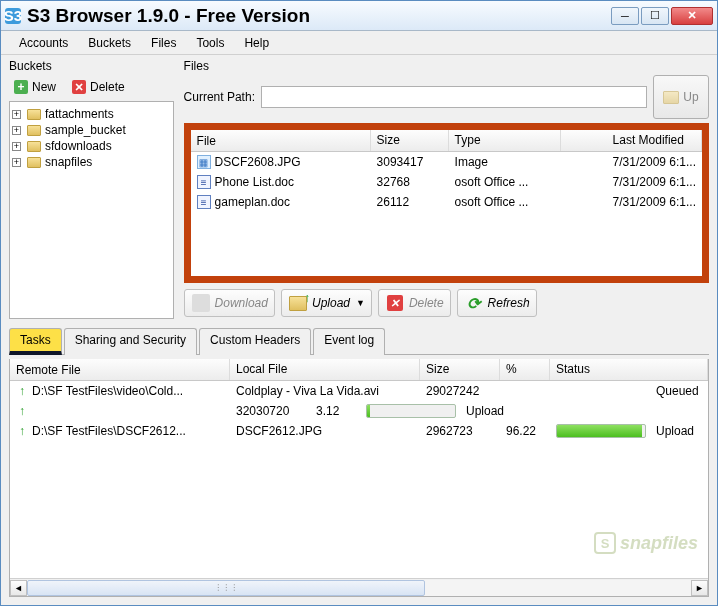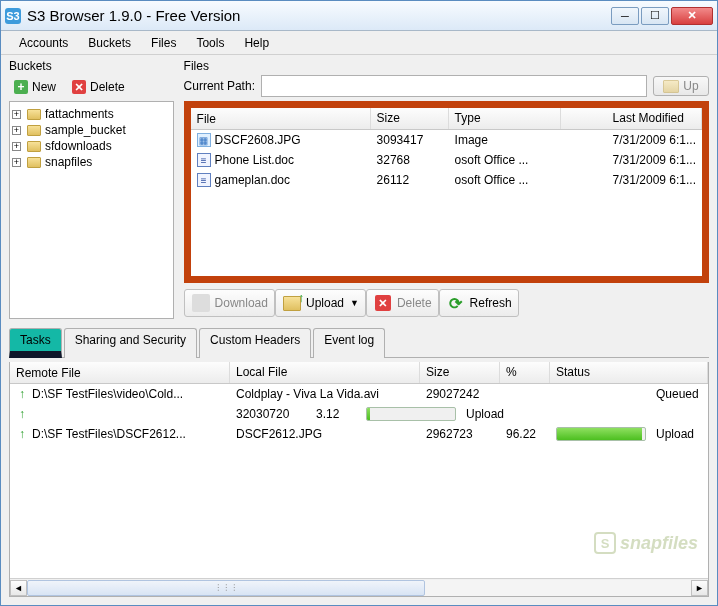--- a/index.html
+++ b/index.html
@@ -1,20 +1,20 @@
 <!DOCTYPE html>
 <html><head>
 <meta charset="utf-8">
 <style>
 * { box-sizing: border-box; margin: 0; padding: 0; }
 body { font-family: "Segoe UI", Tahoma, sans-serif; font-size: 12px; background: #fff; color: #000; user-select: none; }
 .window { width: 718px; height: 606px; border: 1px solid #5a8cc0; background: #f0f0f0; display: flex; flex-direction: column; }
 .titlebar { height: 30px; background: linear-gradient(#f7fbff,#dce9f7); display: flex; align-items: center; padding: 0 4px; border-bottom: 1px solid #a8b8c8; }
-.titlebar-icon { width: 16px; height: 16px; background: #3d9bdc; border-radius: 3px; display: flex; align-items: center; justify-content: center; color: #fff; font-size: 11px; font-weight: bold; margin-right: 6px; }
-.titlebar-text { flex: 1; font-size: 15px; }
+.titlebar-icon { width: 16px; height: 16px; background: #3d9bdc; border-radius: 3px; display: flex; align-items: center; justify-content: center; color: #fff; font-size: 15px; font-weight: bold; margin-right: 6px; }
+.titlebar-text { flex: 1; font-size: 19px; font-weight: bold; }
 .win-btns { display: flex; gap: 2px; }
 .win-btn { width: 28px; height: 18px; border: 1px solid #7a9cc0; background: linear-gradient(#f0f6fc,#d8e6f4); border-radius: 2px; display: flex; align-items: center; justify-content: center; font-size: 11px; }
 .win-btn.close { background: linear-gradient(#f28a8a,#d84040); border-color: #b03030; color: #fff; width: 42px; font-weight: bold; }
 .menubar { height: 24px; background: #f0f0f0; display: flex; align-items: center; padding: 0 8px; border-bottom: 1px solid #d0d0d0; }
 .menu-item { padding: 2px 10px; cursor: default; }
 .content { flex: 1; display: flex; flex-direction: column; padding: 4px 8px 8px 8px; gap: 4px; overflow: hidden; }
 .top-row { display: flex; gap: 10px; height: 260px; }
 .panel { display: flex; flex-direction: column; }
 .panel-label { font-size: 12px; color: #000; margin-bottom: 2px; }
 .buckets-panel { width: 190px; }
@@ -22,52 +22,52 @@
 .tool-btn { display: flex; align-items: center; gap: 4px; padding: 2px 4px; border: 1px solid transparent; border-radius: 3px; cursor: default; }
 .plus-icon { width: 14px; height: 14px; background: #4caf50; display: flex; align-items: center; justify-content: center; color: #fff; font-weight: bold; font-size: 12px; border-radius: 2px; }
 .x-icon { width: 14px; height: 14px; background: #e04040; display: flex; align-items: center; justify-content: center; color: #fff; font-weight: bold; font-size: 11px; border-radius: 2px; }
 .tree { flex: 1; border: 1px solid #b0b0b0; background: #fff; padding: 4px 2px; overflow: auto; }
 .tree-item { display: flex; align-items: center; gap: 4px; padding: 1px 2px 1px 14px; }
 .tree-item .expander { width: 9px; height: 9px; border: 1px solid #888; background: #fff; display: flex; align-items: center; justify-content: center; font-size: 9px; line-height: 1; margin-left: -14px; margin-right: 2px; }
 .folder-icon { width: 14px; height: 11px; background: linear-gradient(#f7e199,#e0c060); border: 1px solid #c0a040; border-radius: 1px; position: relative; }
 .files-panel { flex: 1; }
 .path-row { display: flex; align-items: center; gap: 6px; margin-bottom: 4px; }
 .path-input { flex: 1; height: 22px; border: 1px solid #b0b0b0; background: #fff; padding: 0 4px; }
-.up-btn { width: 56px; height: 20px; border: 1px solid #b0b0b0; background: linear-gradient(#f8f8f8,#e8e8e8); border-radius: 3px; display: flex; align-items: center; justify-content: center; gap: 4px; color: #888; }
+.up-btn { width: 56px; height: 44px; border: 1px solid #b0b0b0; background: linear-gradient(#f8f8f8,#e8e8e8); border-radius: 3px; display: flex; align-items: center; justify-content: center; gap: 4px; color: #888; }
 .up-folder-icon { width: 16px; height: 13px; background: linear-gradient(#f7e199,#e0c060); border: 1px solid #c0a040; border-radius: 1px; opacity: 0.5; }
 .file-list { flex: 1; border: 7px solid #c2410c; background: #fff; display: flex; flex-direction: column; }
 .list-header { display: flex; background: linear-gradient(#fdfdfd,#ececec); border-bottom: 1px solid #c8c8c8; height: 22px; }
 .list-header .col { padding: 3px 6px; border-right: 1px solid #dcdcdc; }
 .list-body { flex: 1; overflow: auto; }
 .list-row { display: flex; height: 20px; align-items: center; }
 .list-row .col { padding: 2px 6px; white-space: nowrap; overflow: hidden; text-overflow: ellipsis; }
 .col.file { width: 180px; display: flex; align-items: center; gap: 4px; }
 .col.size { width: 78px; }
 .col.type { width: 112px; }
 .col.mod { flex: 1; margin-left: 46px; }
 .file-icon { width: 14px; height: 14px; display: inline-flex; align-items: center; justify-content: center; font-size: 10px; flex-shrink: 0; }
 .file-icon.img { background: #e0f0ff; border: 1px solid #80b0e0; color: #3070c0; }
 .file-icon.doc { background: #f0f4ff; border: 1px solid #6080c0; color: #3050a0; }
-.files-toolbar { display: flex; gap: 0; padding: 6px 0 2px 0; align-items: center; }
+.files-toolbar { display: flex; gap: 6px; padding: 6px 0 2px 0; align-items: center; font-style: italic; }
 .big-btn { display: flex; align-items: center; gap: 4px; padding: 3px 6px; border: 1px solid #c0c0c0; background: linear-gradient(#fdfdfd,#ececec); border-radius: 3px; cursor: default; color: #888; }
 .big-btn.enabled { color: #000; }
 .big-btn .ic { width: 20px; height: 20px; display: flex; align-items: center; justify-content: center; }
 .ic-download { width: 18px; height: 18px; background: #ddd; border-radius: 2px; }
 .ic-upload { position: relative; }
 .ic-upload::before { content: ""; width: 16px; height: 13px; background: linear-gradient(#f7e199,#e0c060); border: 1px solid #c0a040; border-radius: 1px; display: block; }
 .ic-upload::after { content: "↑"; position: absolute; top: -2px; right: -2px; color: #2a9d2a; font-weight: bold; font-size: 12px; }
 .ic-delete { width: 16px; height: 16px; background: #e04040; border-radius: 2px; display: flex; align-items: center; justify-content: center; color: #fff; font-weight: bold; font-size: 11px; }
 .ic-newfolder { position: relative; }
 .ic-newfolder::before { content: ""; width: 16px; height: 13px; background: linear-gradient(#f7e199,#e0c060); border: 1px solid #c0a040; border-radius: 1px; display: block; }
 .ic-newfolder::after { content: "+"; position: absolute; bottom: -2px; right: -2px; background: #3a9d3a; color: #fff; width: 10px; height: 10px; border-radius: 2px; font-size: 10px; line-height: 10px; text-align: center; }
 .ic-refresh { color: #2a9d2a; font-size: 16px; font-weight: bold; }
 .dropdown-caret { font-size: 9px; margin-left: 2px; }
 .tabs-row { display: flex; border-bottom: 1px solid #b0b0b0; margin-top: 4px; }
 .tab { padding: 4px 10px; border: 1px solid #b0b0b0; border-bottom: none; background: #f0f0f0; margin-right: 2px; border-radius: 3px 3px 0 0; position: relative; top: 1px; }
-.tab.active { background: #14b8a6; border-bottom: 7px solid #0f172a; }
+.tab.active { background: #fde047; border-bottom: 4px solid #0f172a; }
 .tasks-panel { flex: 1; border: 1px solid #b0b0b0; border-top: none; background: #fff; display: flex; flex-direction: column; overflow: hidden; }
 .tasks-header { display: flex; background: linear-gradient(#fdfdfd,#ececec); border-bottom: 1px solid #c8c8c8; height: 22px; }
 .tasks-header .tcol { padding: 3px 6px; border-right: 1px solid #dcdcdc; }
 .tasks-body { flex: 1; overflow: auto; position: relative; }
 .task-row { display: flex; height: 20px; align-items: center; }
 .task-row .tcol { padding: 2px 6px; white-space: nowrap; overflow: hidden; text-overflow: ellipsis; }
 .tcol.remote { width: 220px; display: flex; align-items: center; gap: 4px; }
 .tcol.local { width: 190px; }
 .tcol.tsize { width: 80px; }
 .tcol.pct { width: 50px; }

